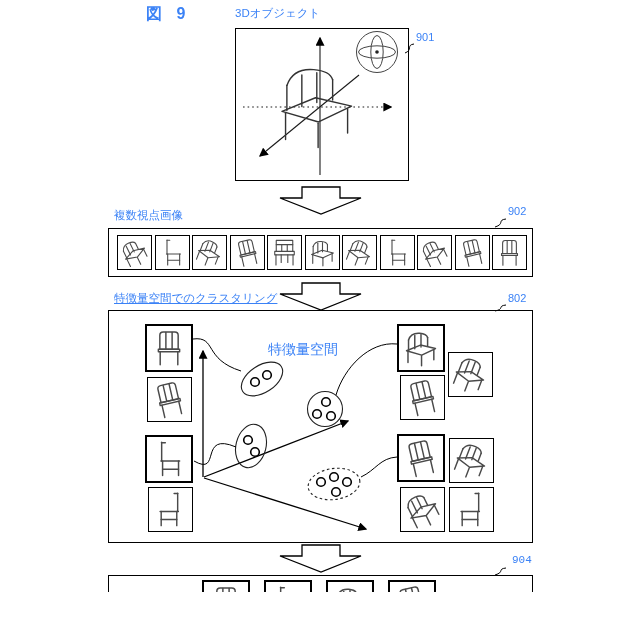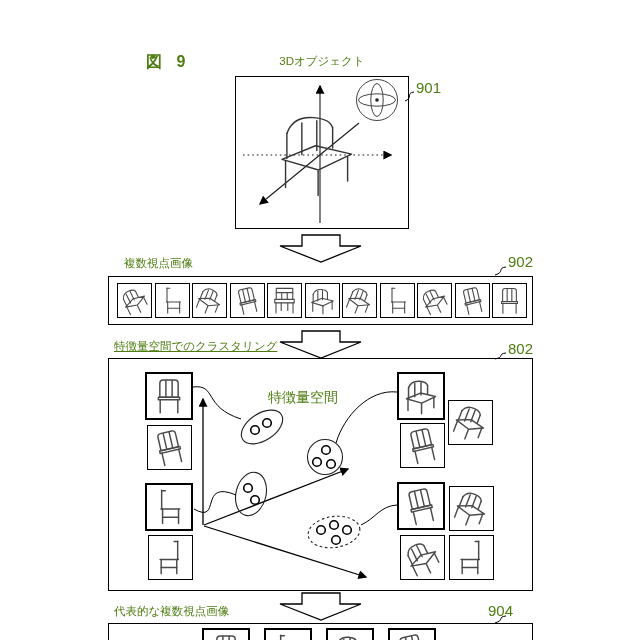--- a/index.html
+++ b/index.html
@@ -1,36 +1,36 @@
 <!DOCTYPE html>
 <html><head>
 <meta charset="utf-8">
 <style>
   html,body{margin:0;padding:0;background:#fff;}
   .page{position:relative;width:640px;height:592px;background:#ffffff;
-        font-family:"Liberation Sans","DejaVu Sans",sans-serif;color:#4d7c0f;overflow:hidden;margin-top:48px;}
+        font-family:"Liberation Sans","DejaVu Sans",sans-serif;color:#3b82f6;overflow:hidden;}
   svg.lines{position:absolute;left:0;top:0;width:640px;height:640px;pointer-events:none;}
   .box{position:absolute;border:1.6px solid #000;box-sizing:border-box;background:transparent;}
   .b901{left:235px;top:28px;width:174px;height:153px;}
   .b902{left:108px;top:228px;width:425px;height:49px;}
   .b903{left:108px;top:310px;width:425px;height:233px;}
   .b904{left:108px;top:575px;width:425px;height:58px;}
   .txt{position:absolute;white-space:nowrap;}
   .fig-label{left:146px;top:4px;font-size:16px;font-weight:bold;letter-spacing:5px;}
-  .sec-title{left:235px;top:6px;width:174px;text-align:center;font-size:11.5px;}
+  .sec-title{left:235px;top:6px;width:174px;font-size:11.5px;}
   .lbl{font-size:11.5px;}
-  .l902{left:124px;top:208px;}
+  .l902{left:114px;top:208px;}
   .l903{left:114px;top:291px;text-decoration:underline;}
   .l904{left:114px;top:556px;}
   .space-label{left:268px;top:341px;font-size:14px;}
-  .ref{font-size:15px;}
+  .ref{font-size:11px;}
   .r901{left:416px;top:31px;}
   .r902{left:508px;top:205px;}
   .r903{left:508px;top:292px;}
-  .r904{left:488px;top:554px;}
+  .r904{left:512px;top:554px;font-family:Liberation Mono, monospace;}
   
   .thumb{box-sizing:border-box;border:1.3px solid #000;background:#fff;flex:0 0 auto;}
   .thumb.sel{border-width:2.8px;}
   .thumb svg{display:block;width:100%;height:100%;}
   .row902{display:flex;align-items:center;gap:2.5px;height:100%;padding-left:8px;}
   .row902 .thumb{width:35px;height:35px;}
   .row904{display:flex;align-items:center;gap:14px;height:100%;padding-left:93px;}
   .row904 .thumb{width:48px;height:48px;}
   .overlay{position:absolute;inset:0;}
   .b903 .thumb{position:absolute;width:45px;height:45px;}
@@ -193,21 +193,20 @@
     </g>
   </svg>
 
   <div class="txt fig-label">図 9</div>
   <div class="txt sec-title">3Dオブジェクト</div>
   <div class="txt ref r901">901</div>
   <div class="txt lbl l902">複数視点画像</div>
   <div class="txt ref r902">902</div>
   <div class="txt lbl l903">特徴量空間でのクラスタリング</div>
   <div class="txt ref r903">802</div>
-  <div class="txt lbl l904">代表的な複数視点画像</div>
   <div class="txt ref r904">904</div>
 
   <div class="box b901"></div>
 
   <div class="box b902">
     <div class="row902">
 
     <div class="thumb">
         <svg class="chair-art" viewBox="0 0 24 24">
             <use href="#sym-chair-tilt-l"></use>

